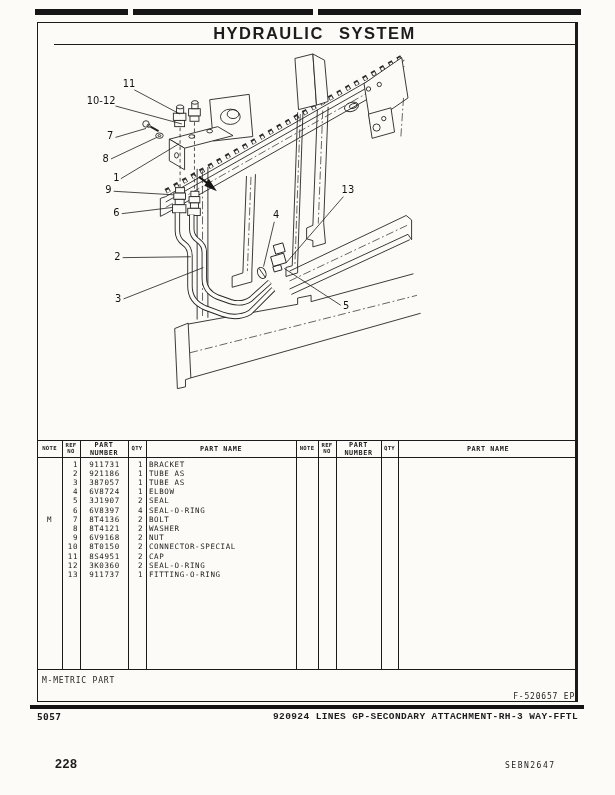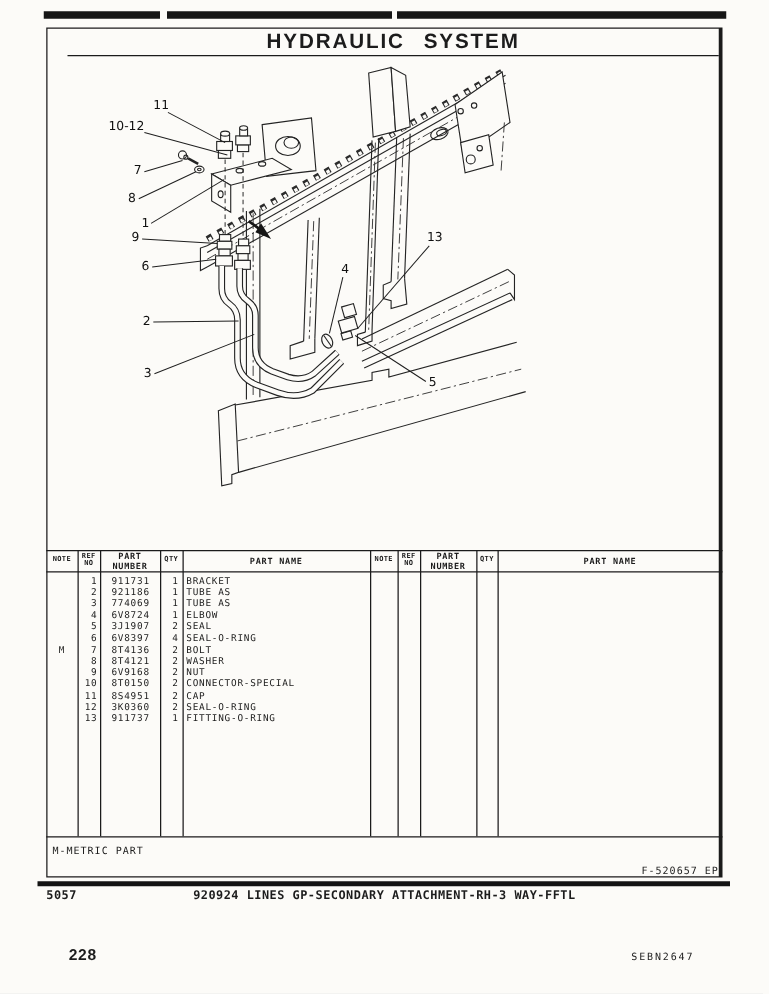--- a/index.html
+++ b/index.html
@@ -25,21 +25,21 @@
   .prow span{position:absolute;white-space:pre;}
   .c-note{left:2px;width:21px;text-align:center;}
   .c-ref{left:24px;width:17px;text-align:right;}
   .c-pn{left:46px;width:43px;text-align:center;}
   .c-qty{left:90px;width:16px;text-align:right;}
   .c-name{left:112px;}
   
   .mono8{font-size:8px;letter-spacing:.8px;}
   .fbold{font-weight:700;font-size:9.5px;letter-spacing:.4px;white-space:pre;}
   #blackrule{left:30px;top:705px;width:554px;height:4px;background:#141414;}
-  .centerline{left:37px;width:541px;text-align:center;}
+  .centerline{left:37px;width:541px;text-align:right;font-family:Liberation Mono, monospace;}
   #pageno{font-family:"Liberation Sans",sans-serif;font-weight:700;font-size:12.5px;letter-spacing:.5px;}
   
   svg .ln{stroke:#242424;stroke-width:1;fill:none;}
   svg .fw{stroke:#242424;stroke-width:1;fill:#fcfbf8;}
   svg .dd{stroke:#2a2a2a;stroke-width:.8;fill:none;stroke-dasharray:9 3 2 3;}
   svg .dash{stroke:#2a2a2a;stroke-width:.9;fill:none;stroke-dasharray:4 3;}
   svg .leader{stroke:#1f1f1f;stroke-width:.9;fill:none;}
   svg text.callout{font-family:"DejaVu Sans",sans-serif;font-size:11px;fill:#111;text-anchor:middle;}
 </style>
 </head>
@@ -253,21 +253,21 @@
     <div class="prow" style="top:28.7px;">
         <span class="c-note"></span>
         <span class="c-ref">2</span>
         <span class="c-pn">921186</span>
         <span class="c-qty">1</span>
         <span class="c-name">TUBE AS</span>
       </div>
     <div class="prow" style="top:37.9px;">
         <span class="c-note"></span>
         <span class="c-ref">3</span>
-        <span class="c-pn">774069</span>
+        <span class="c-pn">387057</span>
         <span class="c-qty">1</span>
         <span class="c-name">TUBE AS</span>
       </div>
     <div class="prow" style="top:47.1px;">
         <span class="c-note"></span>
         <span class="c-ref">4</span>
         <span class="c-pn">6V8724</span>
         <span class="c-qty">1</span>
         <span class="c-name">ELBOW</span>
       </div>

